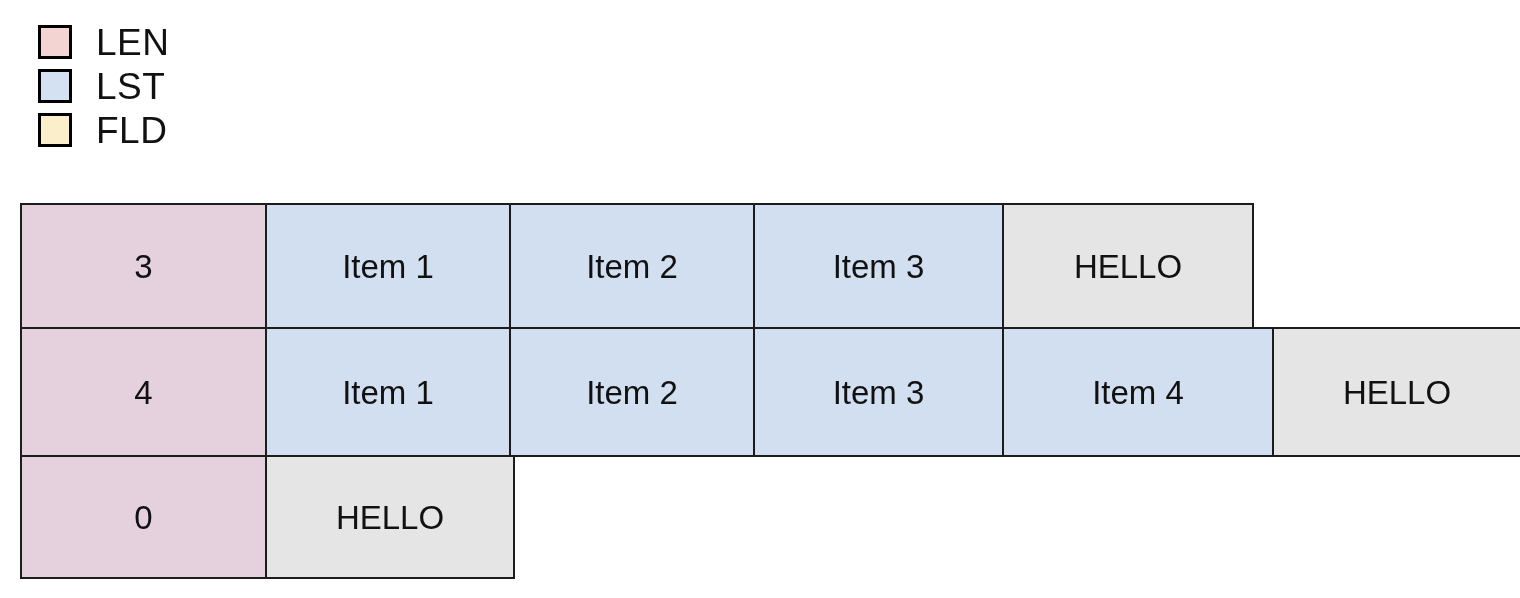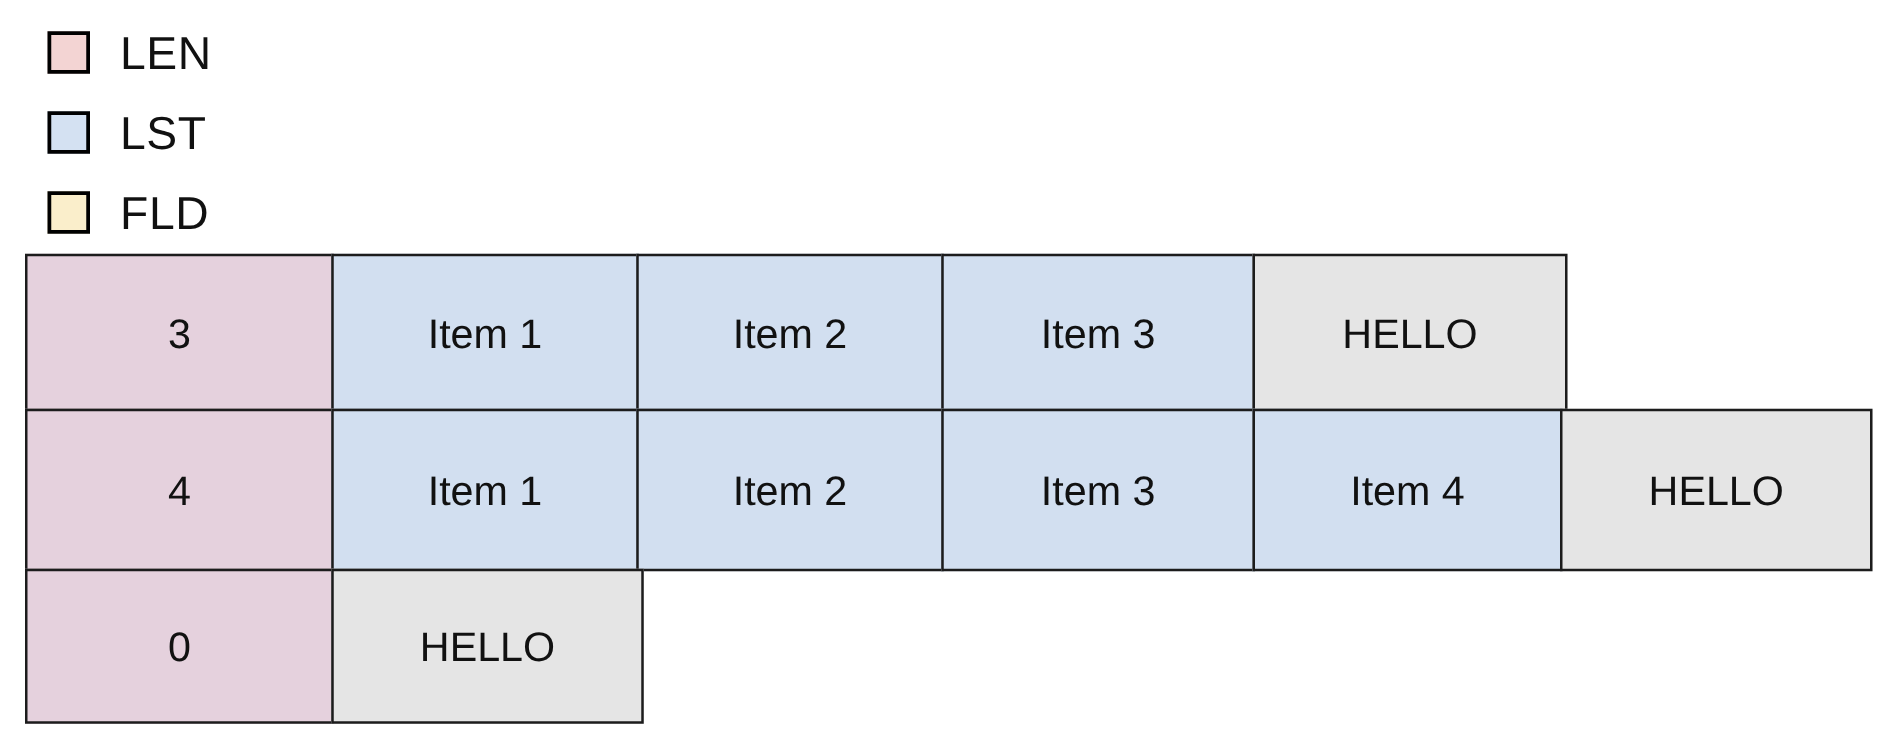--- a/index.html
+++ b/index.html
@@ -16,21 +16,21 @@
     position: relative;
   }
 
   
   #legend {
     position: absolute;
     left: 38px;
     top: 22px;
     display: flex;
     flex-direction: column;
-    gap: 24px;
+    gap: 4px;
   }
   .legend-row {
     display: flex;
     align-items: center;
     height: 40px;
   }
   .legend-swatch {
     width: 34px;
     height: 34px;
     border: 3px solid #000000;
@@ -109,21 +109,21 @@
     <div class="cell lst h-r1" style="width:246px">Item 2</div>
     <div class="cell lst h-r1" style="width:251px">Item 3</div>
     <div class="cell fld h-r1" style="width:252px">HELLO</div>
   </div>
 
   <div class="grid-row">
     <div class="cell len h-r2" style="width:247px">4</div>
     <div class="cell lst h-r2" style="width:246px">Item 1</div>
     <div class="cell lst h-r2" style="width:246px">Item 2</div>
     <div class="cell lst h-r2" style="width:251px">Item 3</div>
-    <div class="cell lst h-r2" style="width:248px">Item 4</div>
+    <div class="cell lst h-r2" style="width:272px">Item 4</div>
     <div class="cell fld h-r2" style="width:250px">HELLO</div>
   </div>
 
   <div class="grid-row">
     <div class="cell len h-r3" style="width:247px">0</div>
     <div class="cell fld h-r3" style="width:250px">HELLO</div>
   </div>
 
 </div>
 

